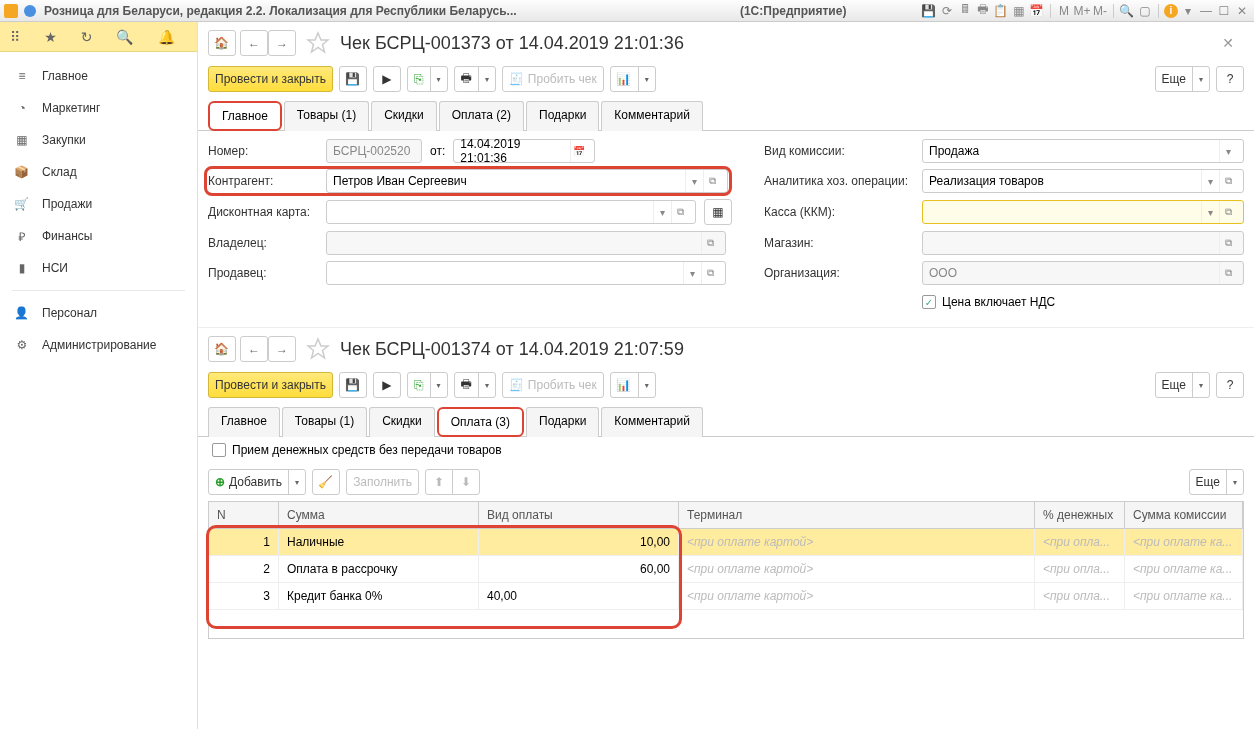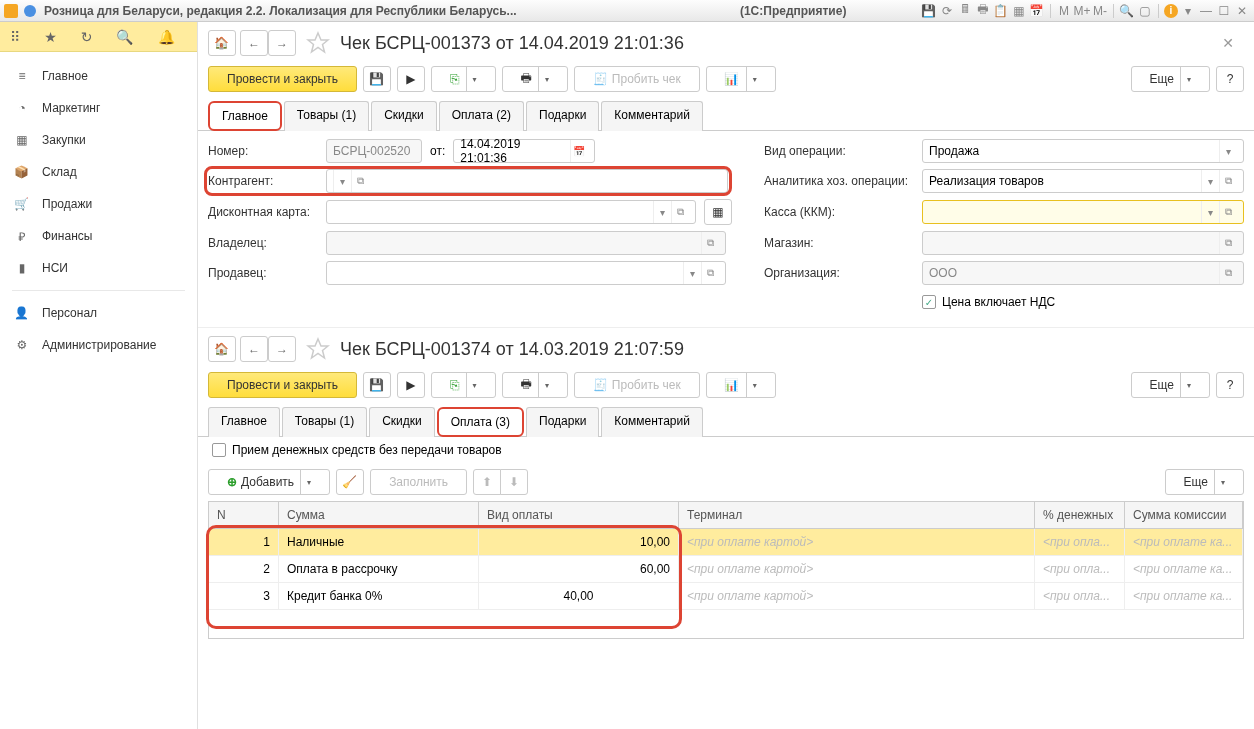--- a/index.html
+++ b/index.html
@@ -32,21 +32,21 @@
 
 
 .doc-header { display: flex; align-items: center; padding: 8px 10px; gap: 4px; }
 .nav-btn { width: 28px; height: 26px; border: 1px solid #ccc; border-radius: 3px; background: #fff; display: flex; align-items: center; justify-content: center; cursor: pointer; color: #666; }
 .star-icon { width: 24px; height: 24px; color: #ccc; margin: 0 6px; cursor: pointer; }
 .doc-title { font-size: 18px; color: #333; }
 .close-x { margin-left: auto; font-size: 14px; color: #999; cursor: pointer; padding: 0 10px; }
 
 
 .toolbar { display: flex; align-items: center; padding: 2px 10px 8px; gap: 6px; }
-.btn { height: 26px; border: 1px solid #ccc; border-radius: 3px; background: #fff; padding: 0 18px; display: flex; align-items: center; gap: 4px; cursor: pointer; color: #333; }
+.btn { height: 26px; border: 1px solid #ccc; border-radius: 3px; background: #fff; padding: 0 6px; display: flex; align-items: center; gap: 4px; cursor: pointer; color: #333; }
 .btn.primary { background: linear-gradient(#ffe97a,#ffdd3c); border-color: #d4b838; }
 .btn.icon-only { padding: 0; width: 28px; justify-content: center; }
 .btn .dd-arrow { font-size: 8px; color: #666; border-left: 1px solid #ccc; padding-left: 6px; margin-left: 2px; height: 100%; display: flex; align-items: center; }
 .btn.disabled { color: #bbb; }
 .btn-group { display: flex; }
 .btn-group .btn { border-radius: 0; margin-left: -1px; }
 .btn-group .btn:first-child { border-radius: 3px 0 0 3px; margin-left: 0; }
 .btn-group .btn:last-child { border-radius: 0 3px 3px 0; }
 .spacer { flex: 1; }
 
@@ -226,31 +226,32 @@
     <div class="form">
       <div class="form-row">
         <span class="form-label">Номер:</span>
         <div class="form-input disabled" style="width:96px">БСРЦ-002520</div>
         <span>от:</span>
         <div class="form-input" style="width:142px">
             <span style="flex:1">14.04.2019 21:01:36</span>
             <span class="fi-btn">📅</span>
           </div>
         <div class="col2">
-          <span class="form-label">Вид операции:</span>
+          <span class="form-label">Вид комиссии:</span>
           <div class="form-input" style="flex:1">
               <span style="flex:1">Продажа</span>
               <span class="fi-btn">▾</span>
             </div>
         </div>
       </div>
       <div class="form-row">
         <div class="red-box" style="display:flex;align-items:center;gap:8px;flex:0 0 520px">
           <span class="form-label">Контрагент:</span>
           <div class="form-input" style="flex:1">
+              <span style="flex:1">Петров Иван Сергеевич</span>
               <span class="fi-btn">▾</span>
               <span class="fi-btn">⧉</span>
             </div>
         </div>
         <div class="col2">
           <span class="form-label">Аналитика хоз. операции:</span>
           <div class="form-input" style="flex:1">
               <span style="flex:1">Реализация товаров</span>
               <span class="fi-btn">▾</span>
               <span class="fi-btn">⧉</span>
@@ -316,21 +317,21 @@
 
     <div class="doc-header" style="border-top:1px solid #eee">
       <div class="nav-btn">🏠</div>
       <div class="btn-group">
         <div class="nav-btn">←</div>
         <div class="nav-btn">→</div>
       </div>
       <svg class="star-icon" viewBox="0 0 24 24" fill="none" stroke="currentColor" stroke-width="1.5">
           <path d="M12 2l3 7h7l-5.5 4.5 2 7.5-6.5-4.5-6.5 4.5 2-7.5L2 9h7z"></path>
         </svg>
-      <div class="doc-title">Чек БСРЦ-001374 от 14.03.2019 21:07:59</div>
+      <div class="doc-title">Чек БСРЦ-001374 от 14.04.2019 21:07:59</div>
     </div>
 
     <div class="toolbar">
       <div class="btn primary">Провести и закрыть</div>
       <div class="btn icon-only">💾</div>
       <div class="btn icon-only">▶</div>
       <div class="btn">
           <span style="color:#2a9d2a">⎘</span>
           <span class="dd-arrow">▾</span>
         </div>
@@ -409,21 +410,21 @@
           <div class="td" style="width:70px;text-align:right">2</div>
           <div class="td" style="width:200px">Оплата в рассрочку</div>
           <div class="td" style="width:200px;text-align:right">60,00</div>
           <div class="td placeholder" style="flex:1">&lt;при оплате картой&gt;</div>
           <div class="td placeholder" style="width:90px">&lt;при опла...</div>
           <div class="td placeholder" style="width:118px">&lt;при оплате ка...</div>
         </div>
         <div class="trow">
           <div class="td" style="width:70px;text-align:right">3</div>
           <div class="td" style="width:200px">Кредит банка 0%</div>
-          <div class="td" style="width:200px;text-align:center">40,00</div>
+          <div class="td" style="width:200px;text-align:left">40,00</div>
           <div class="td placeholder" style="flex:1">&lt;при оплате картой&gt;</div>
           <div class="td placeholder" style="width:90px">&lt;при опла...</div>
           <div class="td placeholder" style="width:118px">&lt;при оплате ка...</div>
         </div>
         <div style="height:28px"></div>
       </div>
       <div style="position:absolute;top:24px;left:-2px;width:476px;height:104px;border:3px solid #d43;border-radius:10px;pointer-events:none"></div>
     </div>
 
   </div>

